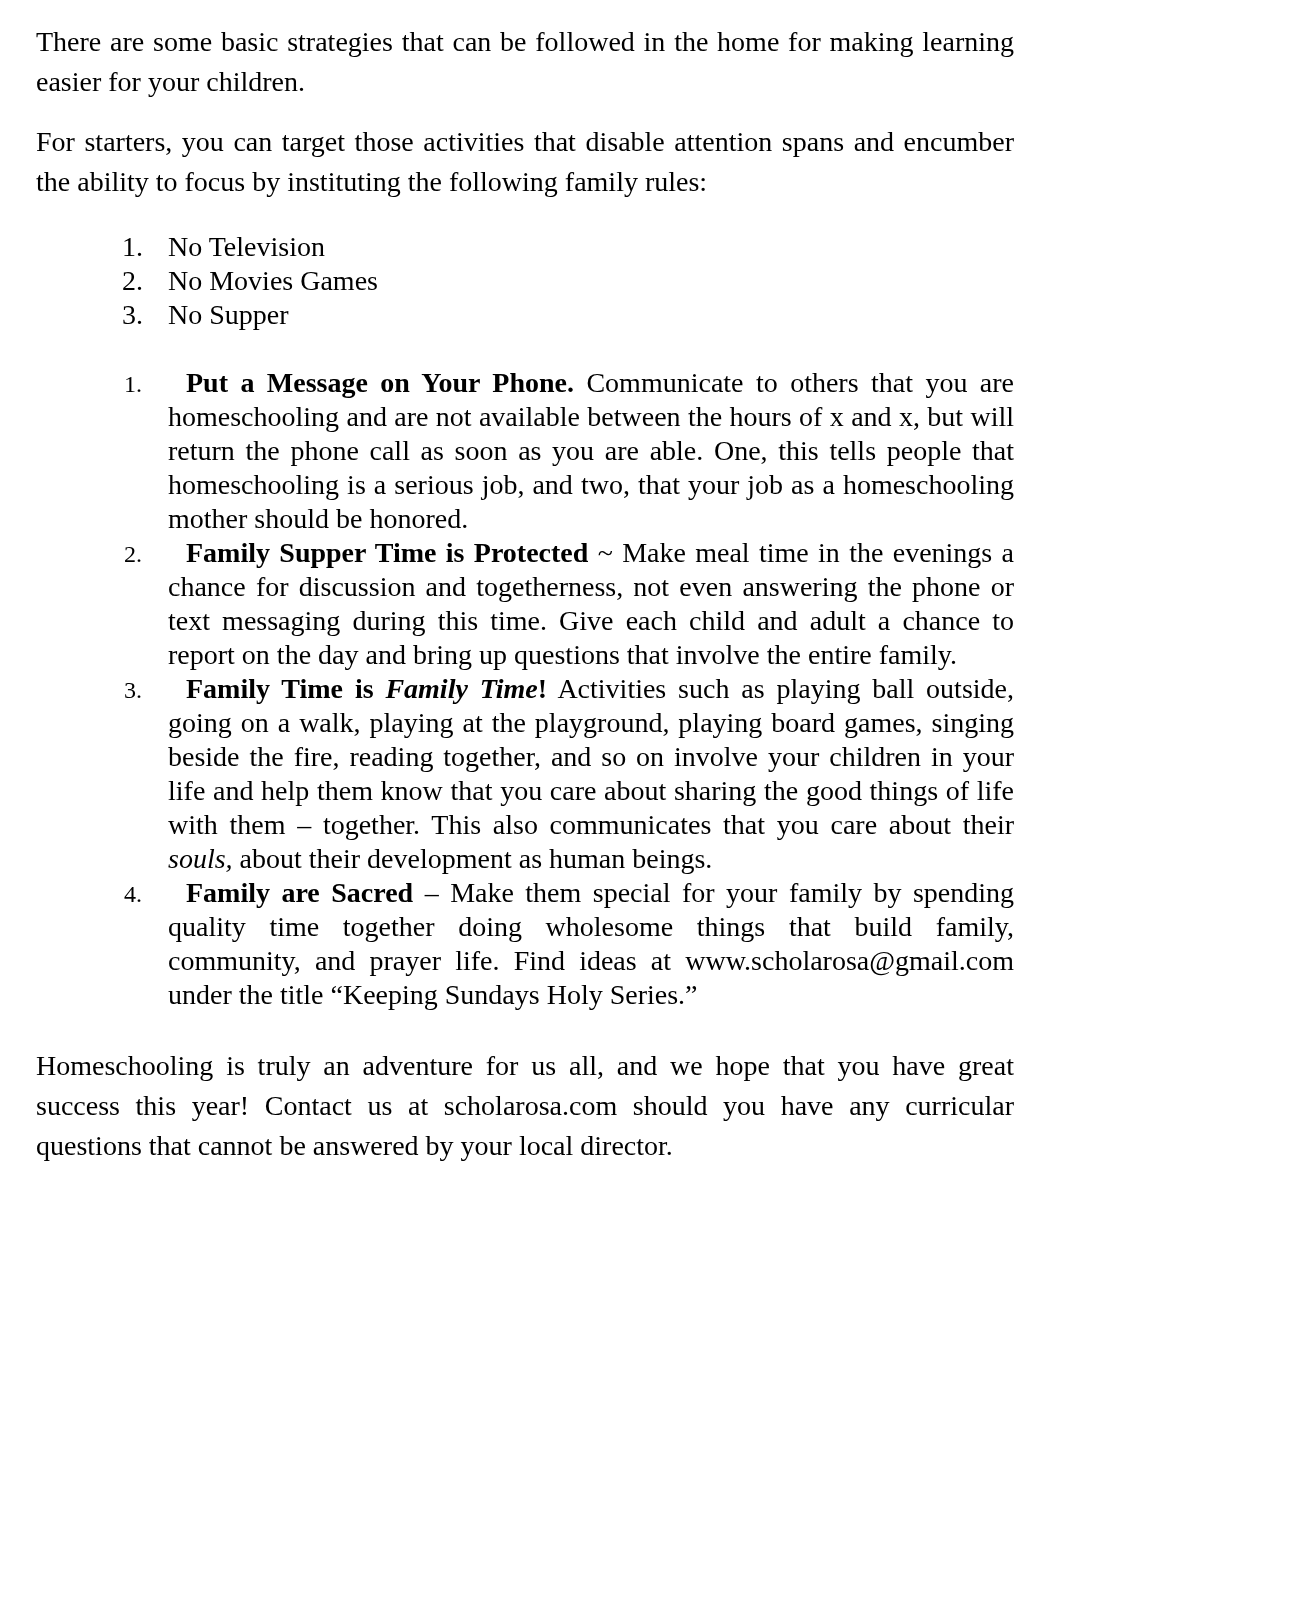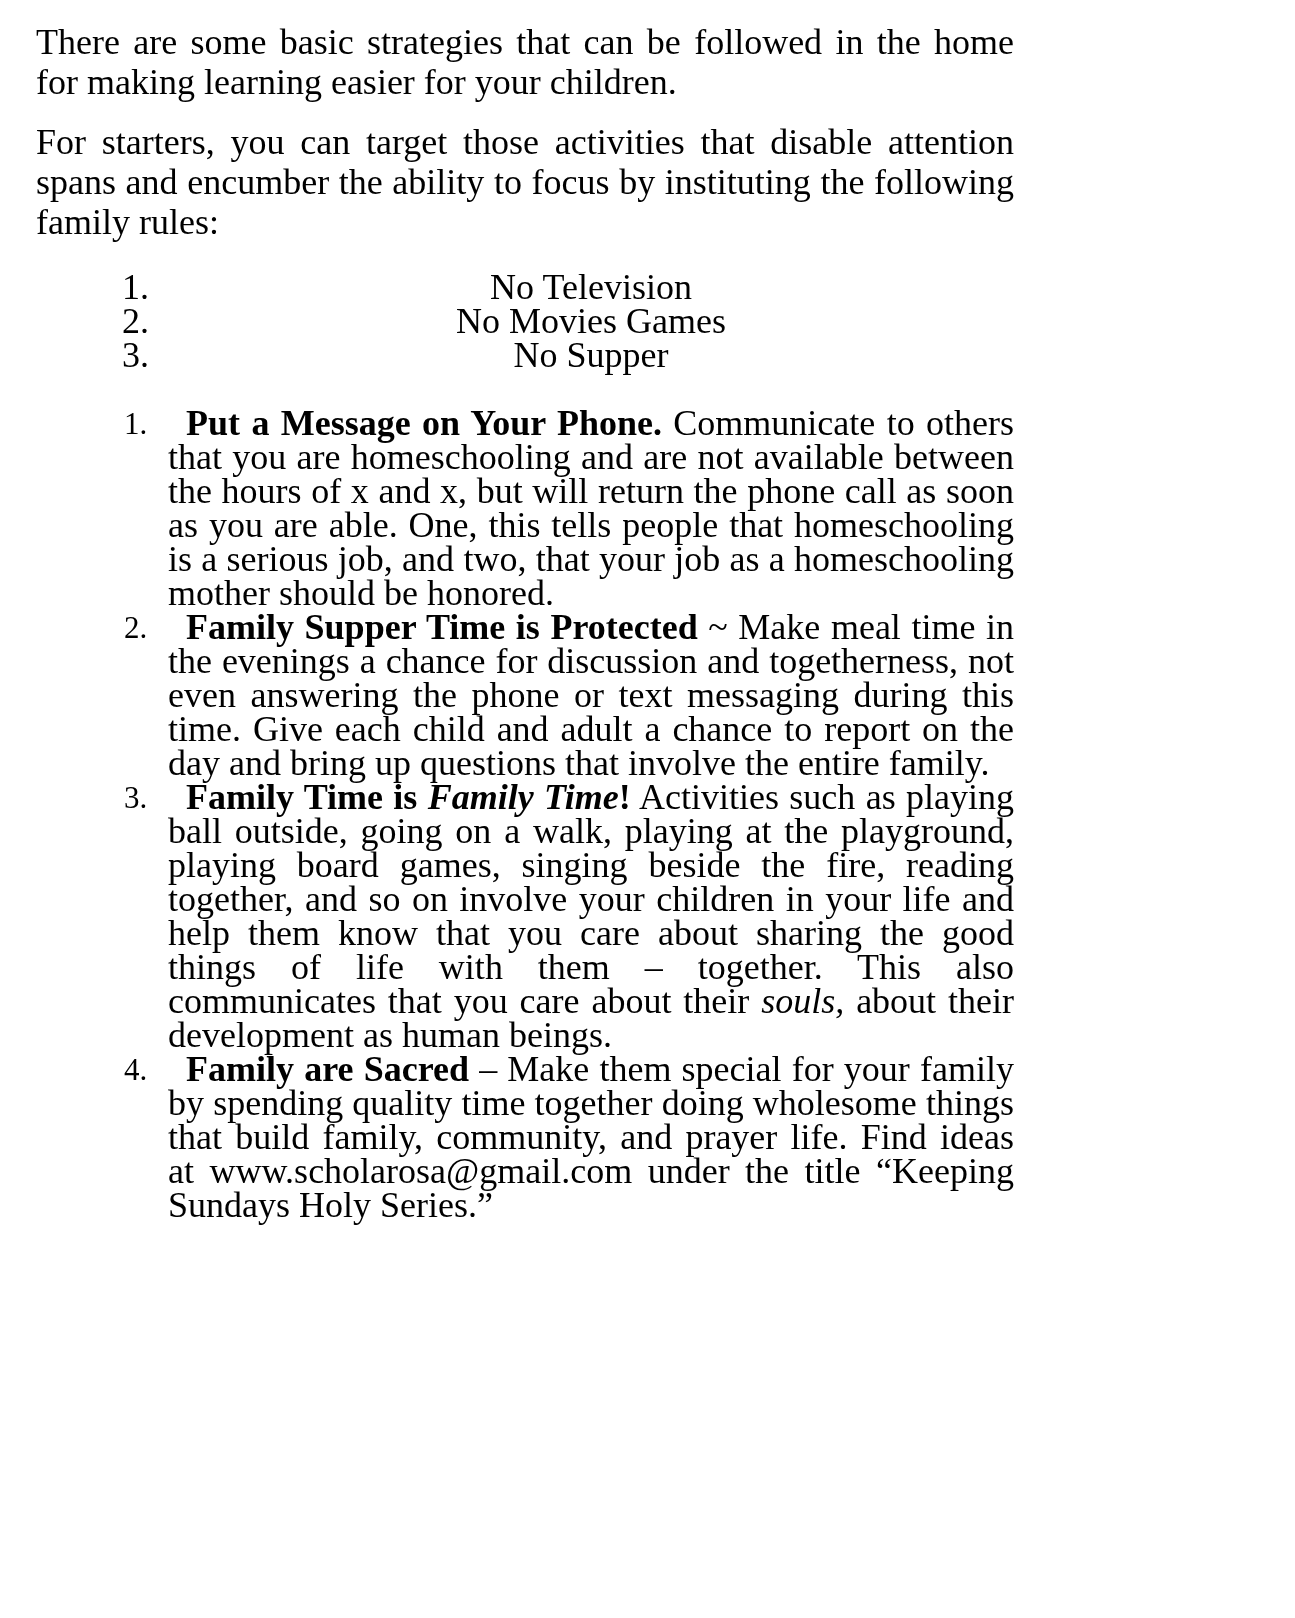--- a/index.html
+++ b/index.html
@@ -6,21 +6,21 @@
   html, body { background: #ffffff; }
   body { width: 1295px; }
 
   .page {
     position: relative;
     width: 1050px;
     height: 1618px;
     background: #ffffff;
     color: #000000;
     font-family: "Liberation Serif", "DejaVu Serif", serif;
-    font-size: 36px;
+    font-size: 28px;
     padding: 22px 36px 0 36px;
     overflow: hidden;
   }
 
   .para {
     text-align: justify;
     line-height: 40px;
     margin-bottom: 20px;
   }
 
@@ -28,21 +28,20 @@
   .rules-list {
     list-style: none;
     counter-reset: rule;
     margin: 28px 0 34px 0;
     padding-left: 86px;
     line-height: 34px;
   }
   .rules-list li {
     position: relative;
     padding-left: 46px;
-    text-align: center;
   }
   .rules-list li::before {
     counter-increment: rule;
     content: counter(rule) ".";
     position: absolute;
     left: 0;
   }
 
   
   .activities-list {
@@ -108,14 +107,15 @@
     </li>
 
     <li>
       <strong>Family are Sacred</strong>
       <span>–</span>
       <span>Make them special for your family by spending quality time together doing wholesome things that build family, community, and prayer life. Find ideas at www.scholarosa@gmail.com under the title “Keeping Sundays Holy Series.”</span>
     </li>
 
   </ol>
 
+  <p class="para closing">Homeschooling is truly an adventure for us all, and we hope that you have great success this year! Contact us at scholarosa.com should you have any curricular questions that cannot be answered by your local director.</p>
 
 </div>
 
 </body></html>

